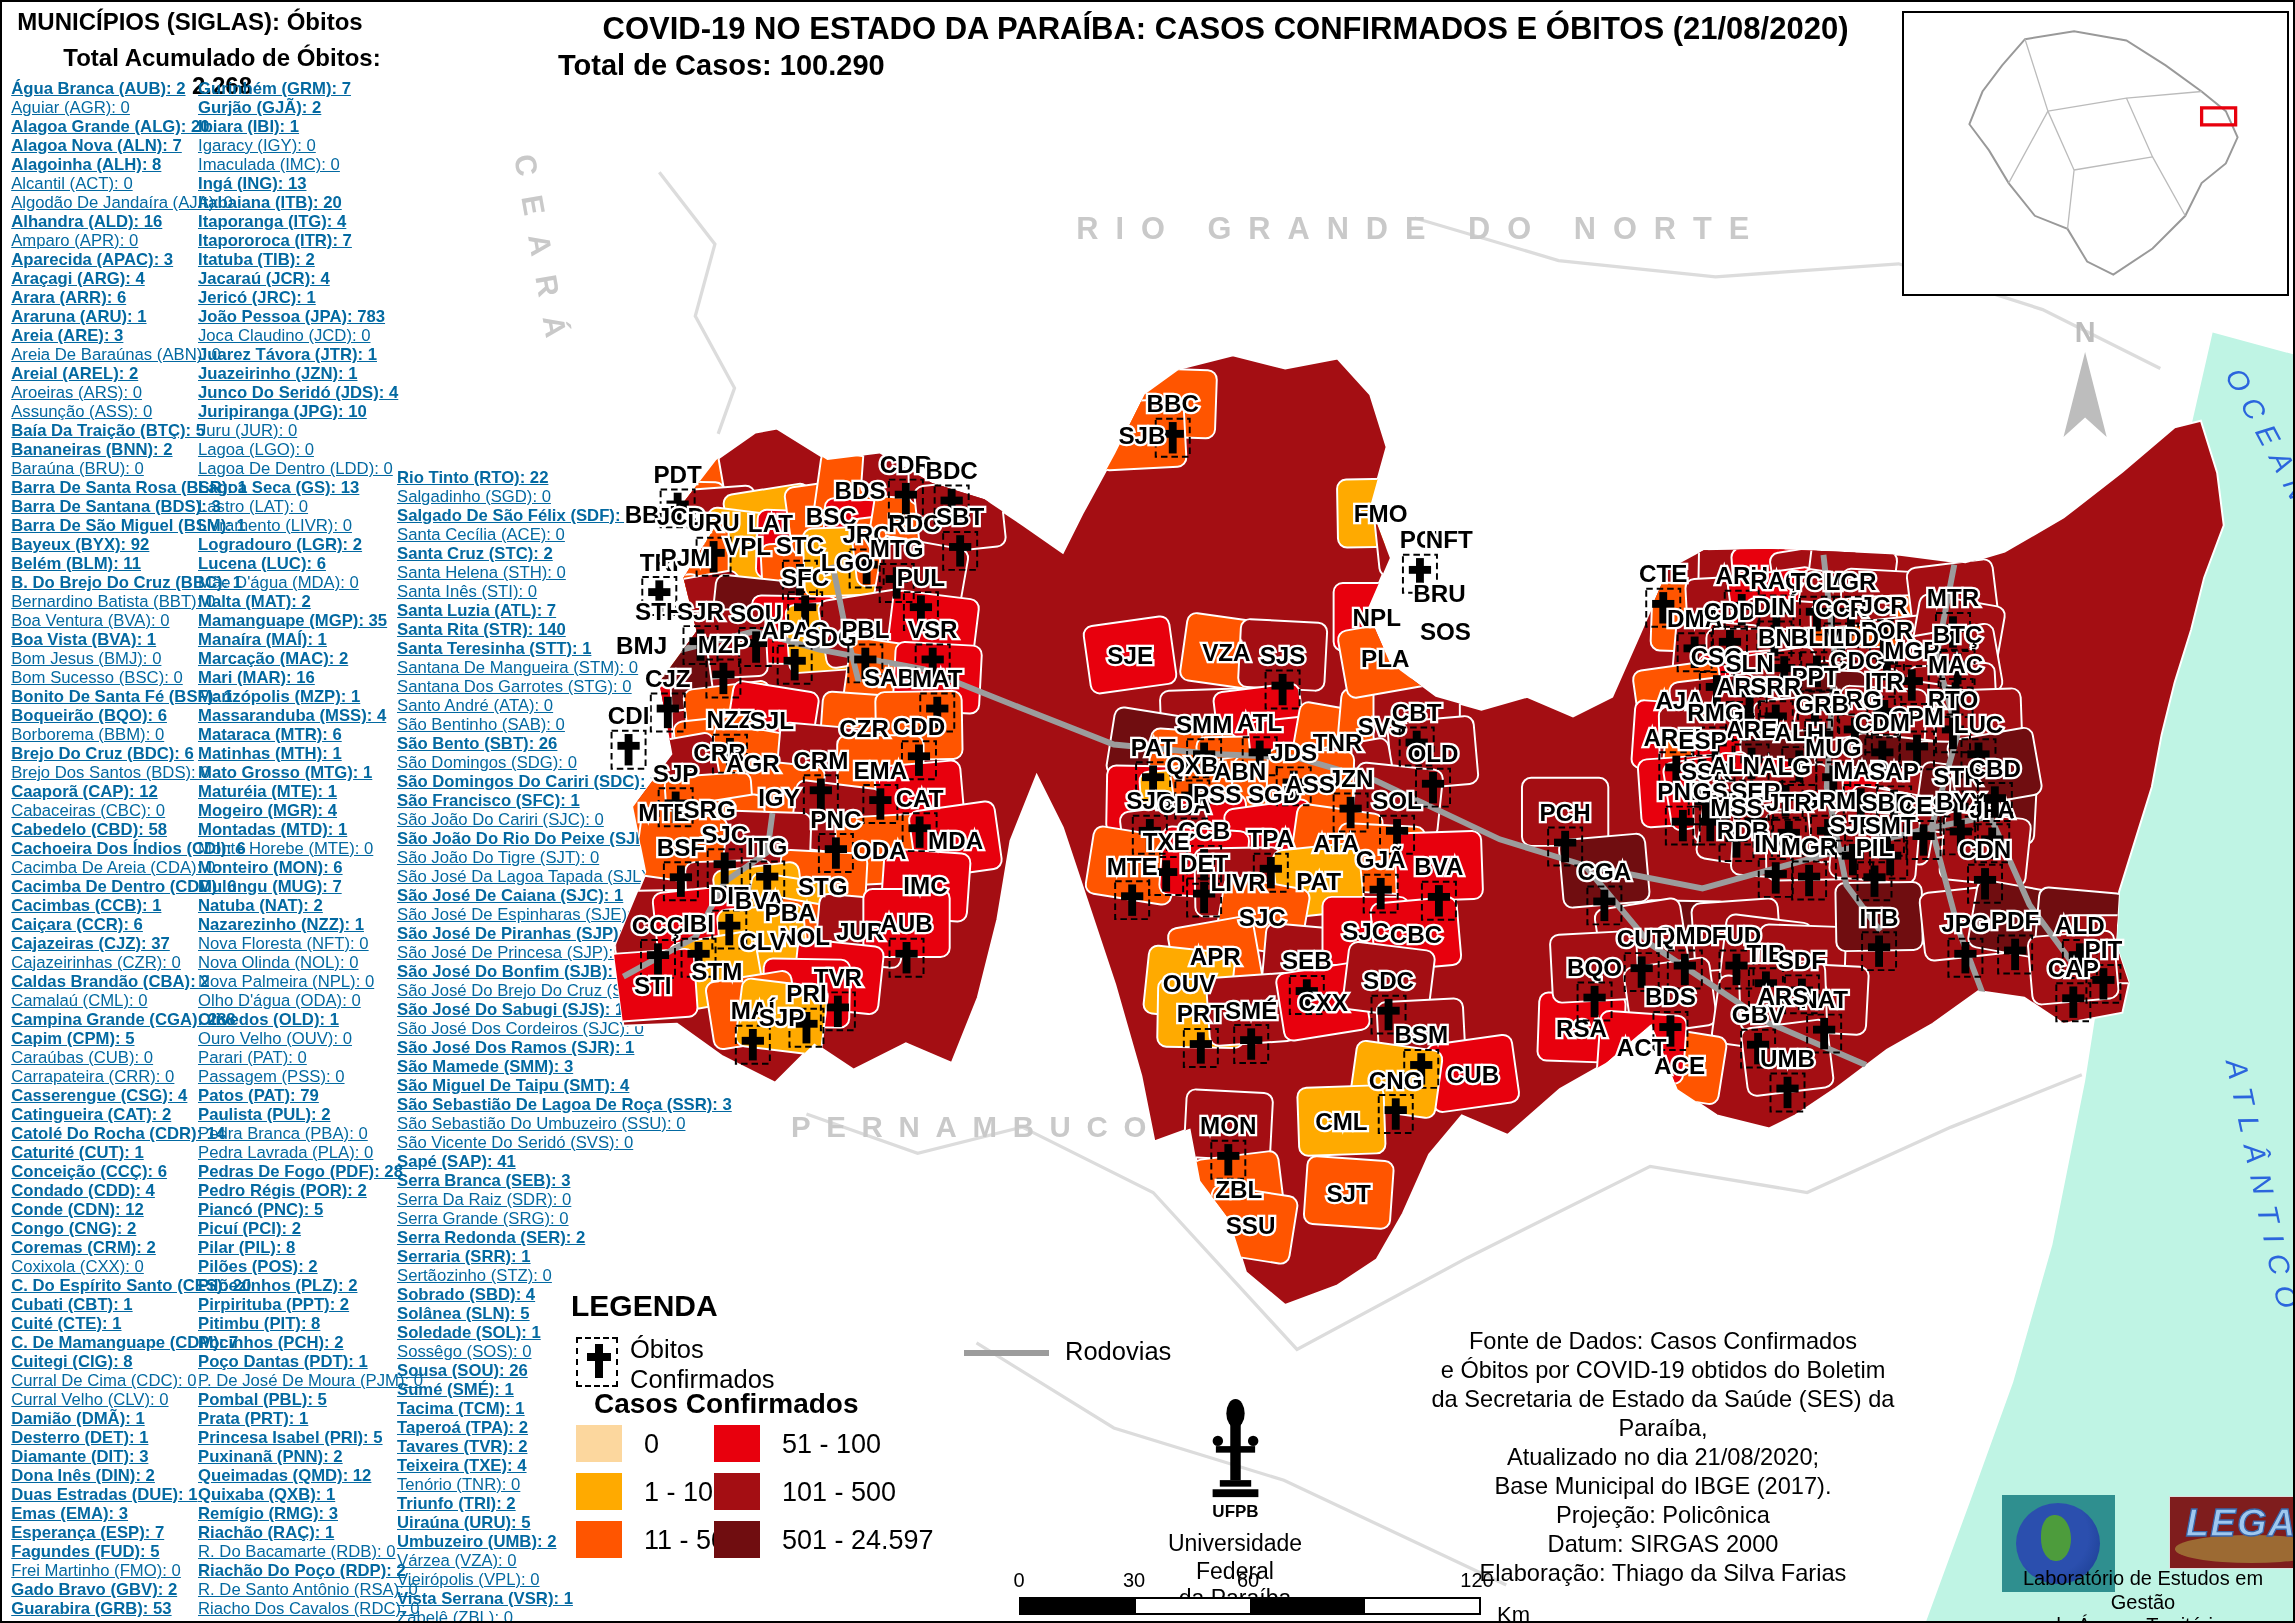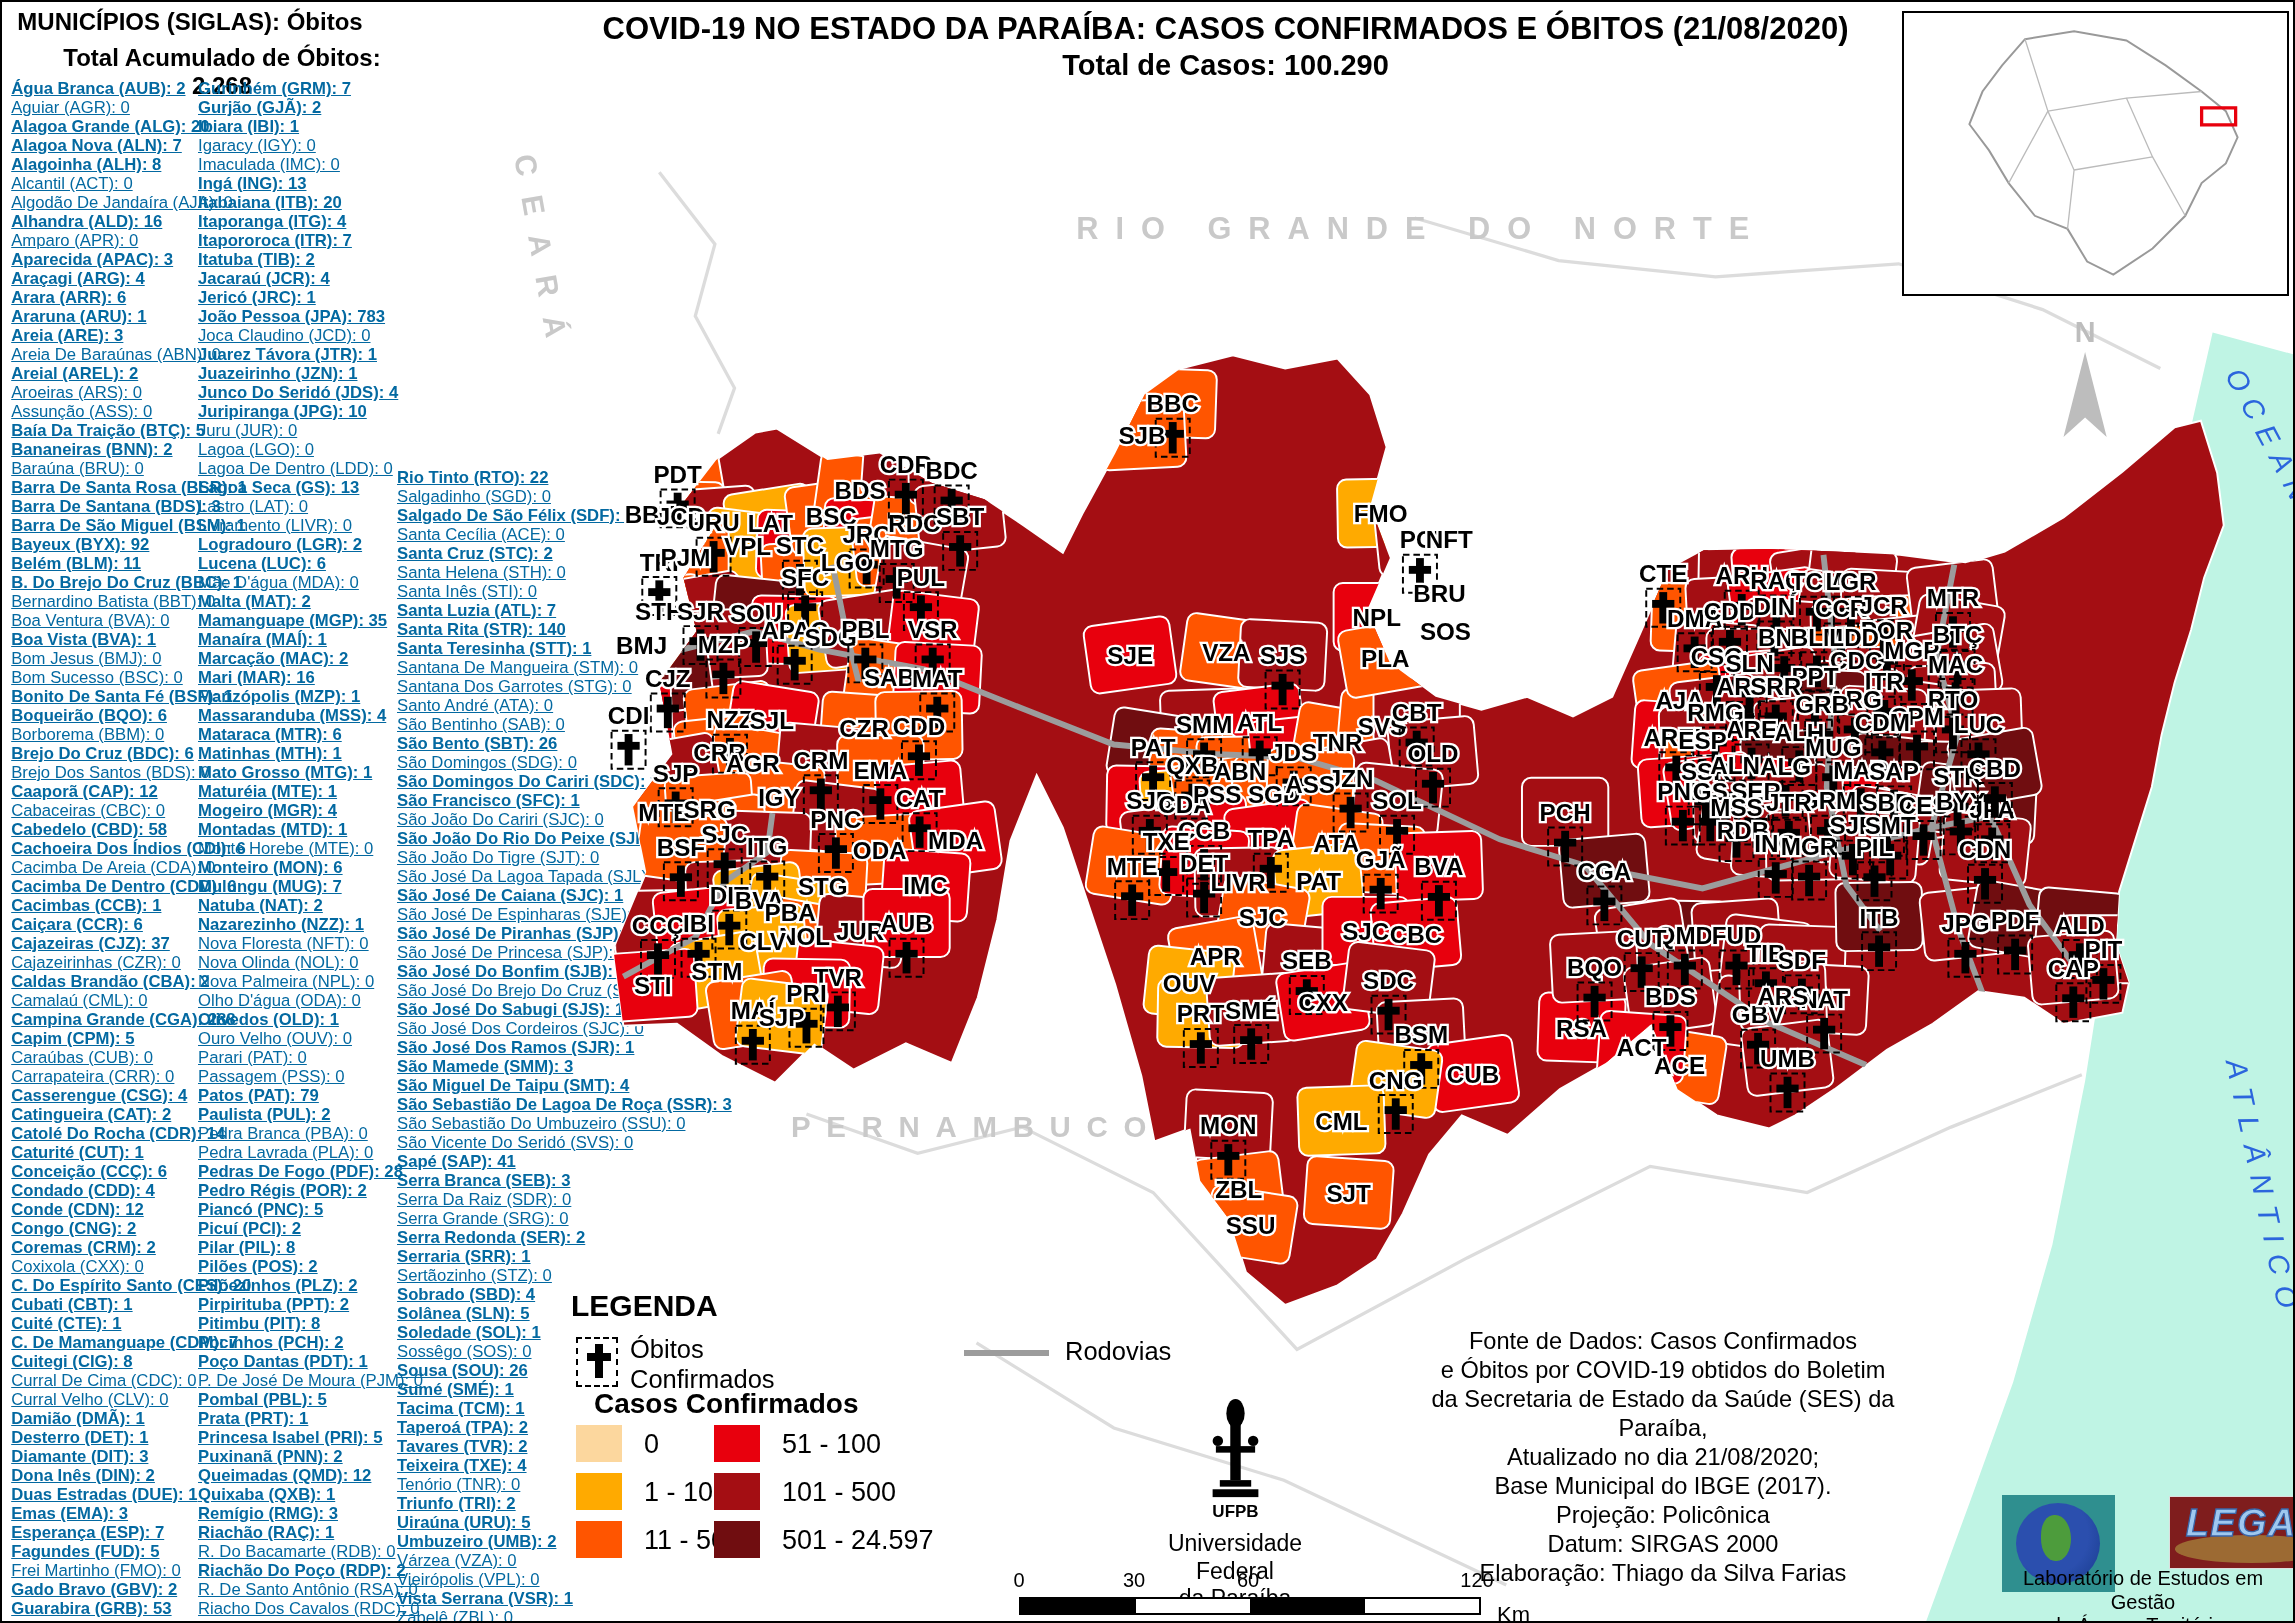--- a/index.html
+++ b/index.html
@@ -10,21 +10,21 @@
   #panel-head1{left:0;top:6px;width:376px;text-align:center;font-size:24px;font-weight:bold;}
   #panel-head2{left:0;top:42px;width:376px;text-align:center;font-size:24px;font-weight:bold;padding-left:32px;}
   .mun-col{position:absolute;font-size:16.7px;line-height:19px;white-space:nowrap;color:#0369a1;text-decoration:underline;}
   #mun-col1{left:9.2px;top:77px;width:183px;}
   #mun-col2{left:196px;top:77px;width:190px;}
   #mun-col3{left:395px;top:466px;width:281px;}
   .mun-item{font-weight:normal;}
   .mun-item.bd{font-weight:bold;}
   
   #title1{left:556px;top:9.2px;width:1335px;text-align:center;font-size:31px;font-weight:bold;}
-  #title2{left:556px;top:47px;width:1335px;text-align:center;font-size:29px;font-weight:bold;}
+  #title2{left:556px;top:47px;width:1335px;text-align:left;font-size:29px;font-weight:bold;}
   
   #inset{left:1900px;top:9.2px;width:387px;height:285px;background:#fff;border:2.6px solid #000;box-sizing:border-box;}
   
   #legend-title{left:569px;top:1287px;width:366px;text-align:left;font-size:30px;font-weight:bold;}
   #legend-obitos-icon{left:574px;top:1335px;width:42px;height:50px;border:2.6px dashed #000;box-sizing:border-box;}
   #legend-obitos-icon .cv{position:absolute;left:17px;top:5.2px;width:7.9px;height:34px;background:#000;}
   #legend-obitos-icon .ch{position:absolute;left:9.2px;top:14.4px;width:23.6px;height:7.9px;background:#000;}
   #legend-obitos-label{left:628px;top:1332px;font-size:25.5px;line-height:30px;}
   #legend-road-line{left:962px;top:1348px;width:85px;height:5.9px;background:#9c9c9c;}
   #legend-road-label{left:1063px;top:1335px;font-size:25.5px;}

